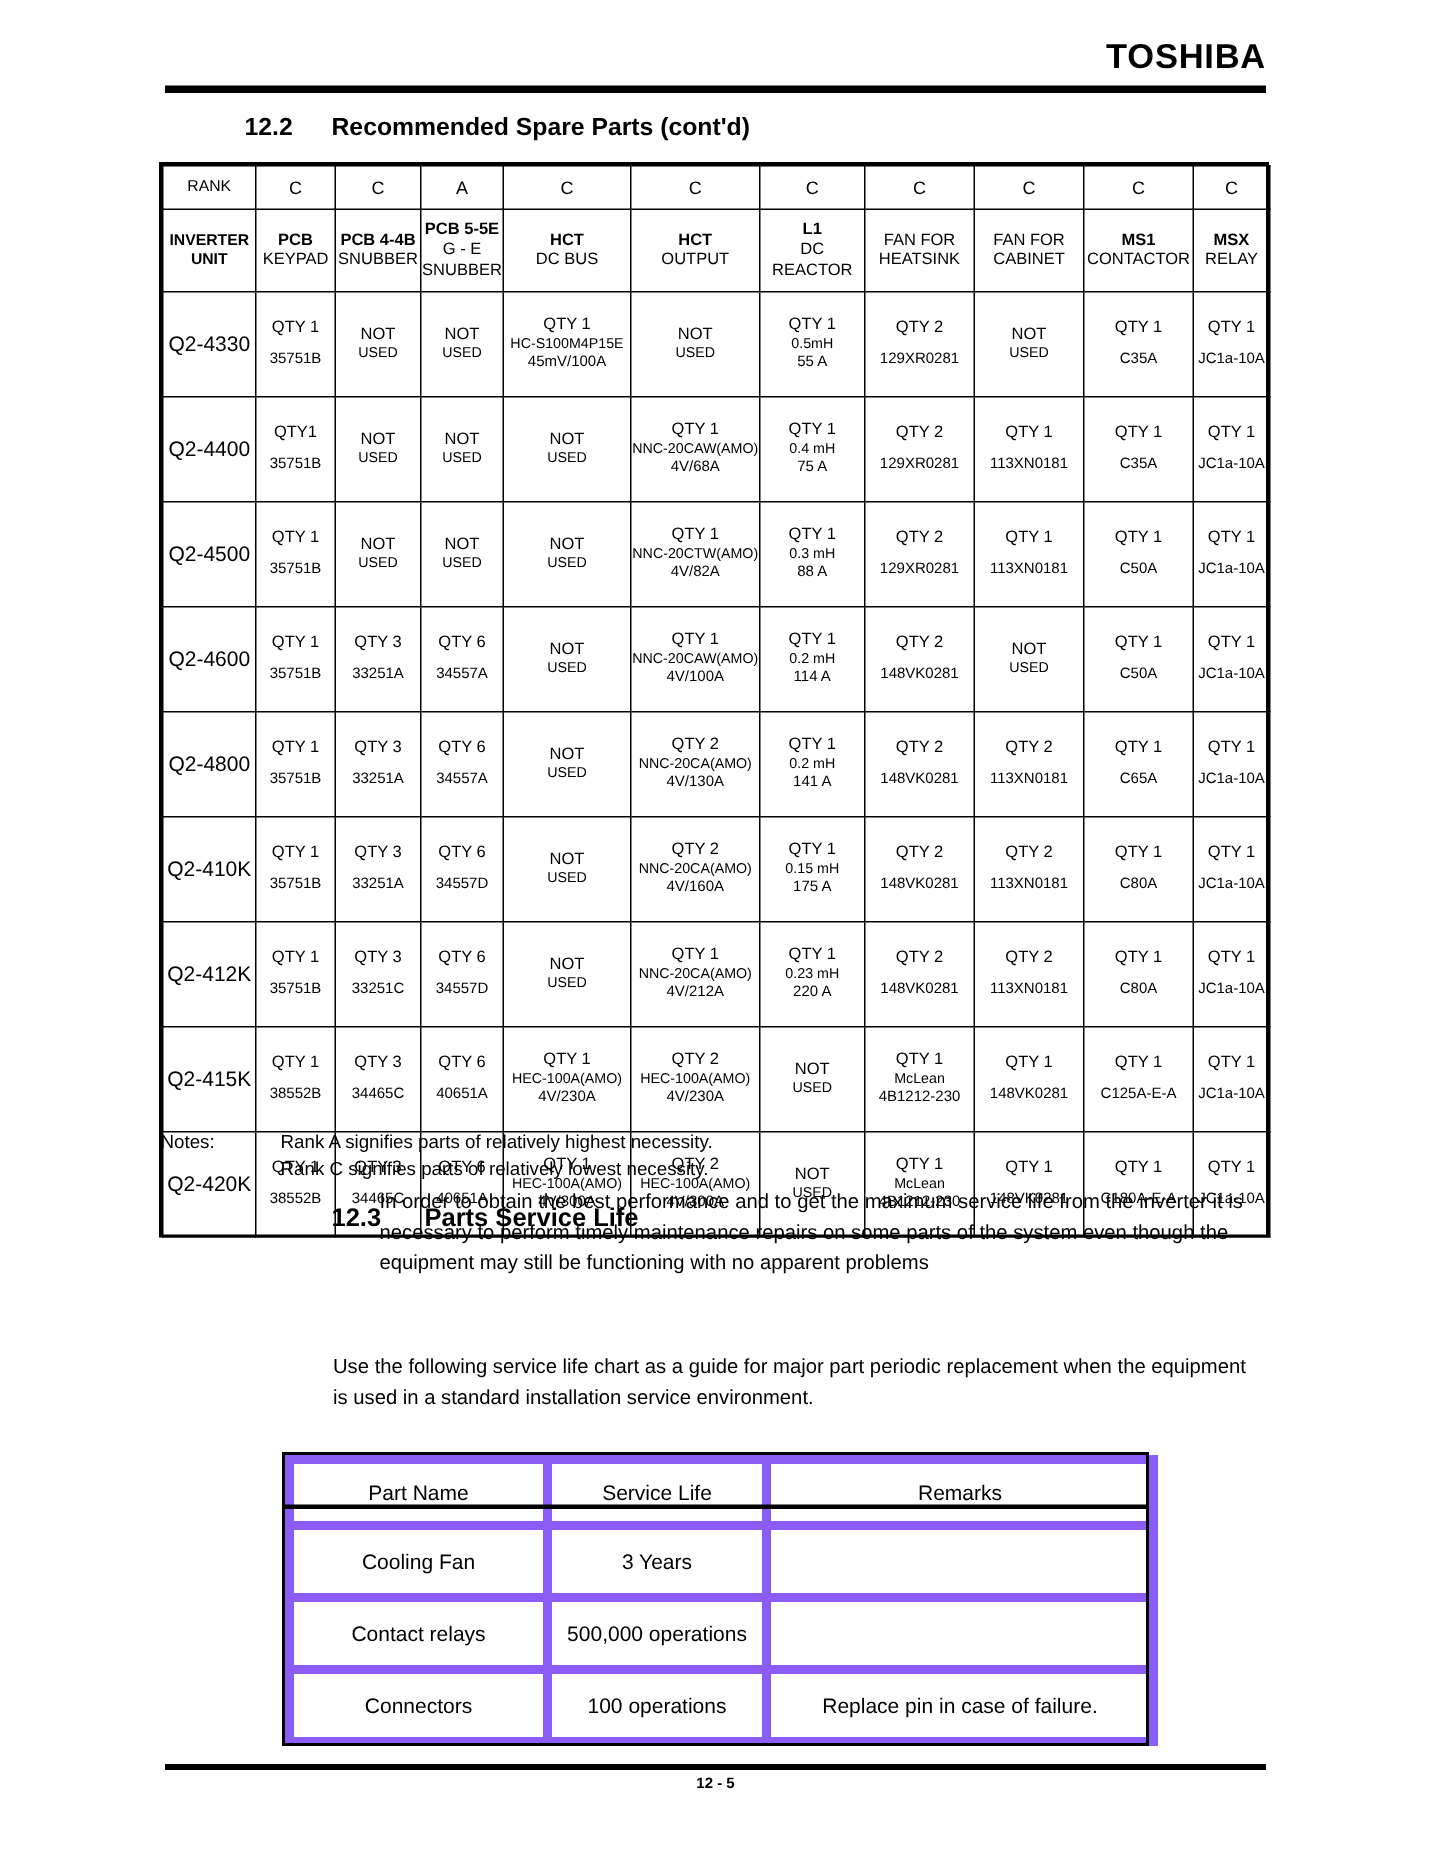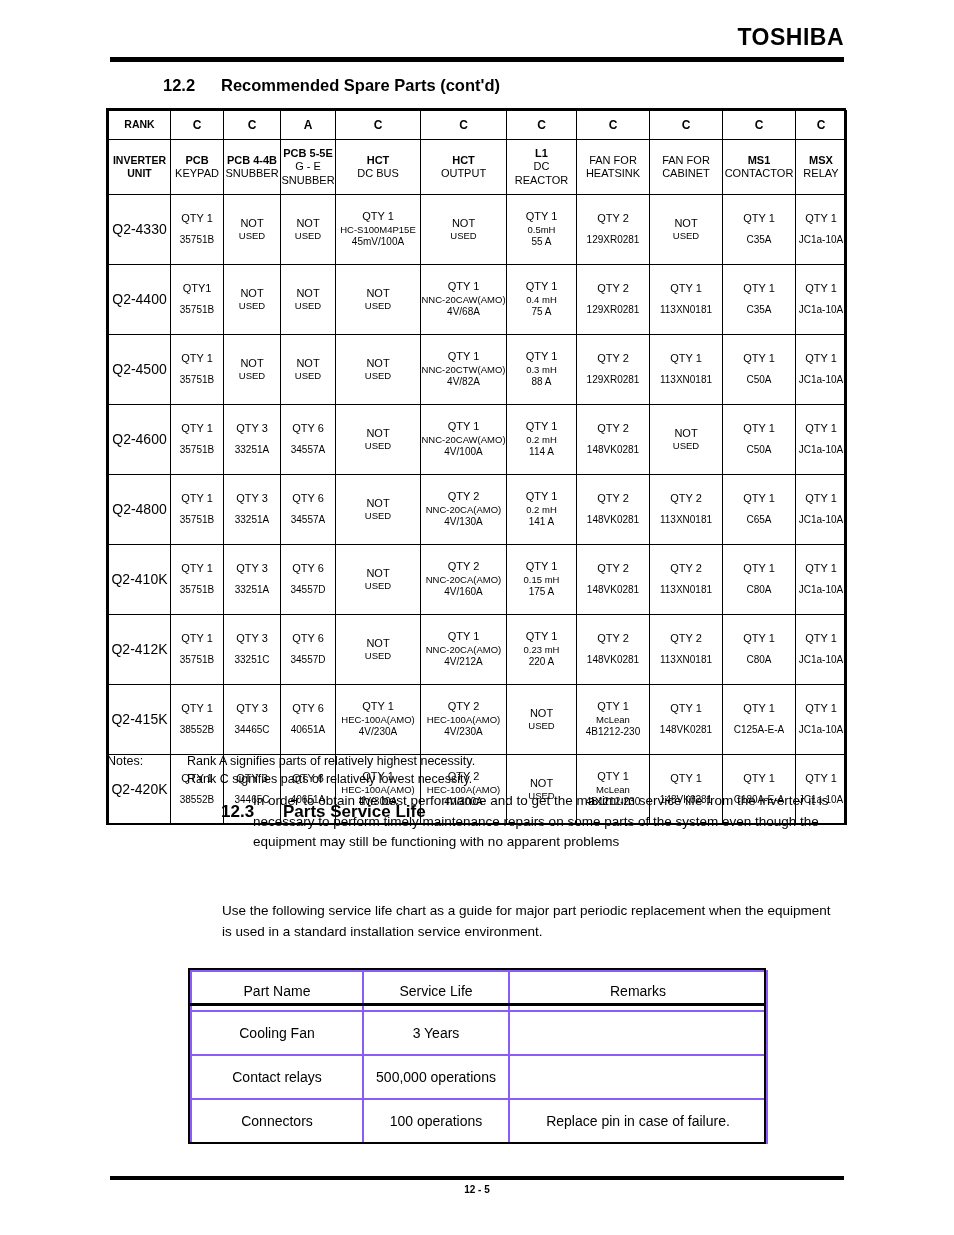--- a/index.html
+++ b/index.html
@@ -74,21 +74,21 @@
   table.parts td {
     border: 1px solid #000;
     text-align: center;
     vertical-align: middle;
     padding: 0;
     font-size: 10.5px;
     line-height: 1.25;
   }
   table.parts tr.rank-row td {
     height: 28px;
-    font-weight: bold;
+    font-weight: normal;
     font-size: 12px;
   }
   table.parts tr.rank-row td.rank-label {
     font-size: 10.5px;
   }
   table.parts tr.head-row td {
     height: 54px;
     font-size: 11px;
     line-height: 1.22;
   }
@@ -175,21 +175,21 @@
     left: 190px;
     top: 970px;
     width: 576px;
   }
   table.slc {
     border-collapse: collapse;
     width: 576px;
     table-layout: fixed;
   }
   table.slc td {
-    border: 2px solid #8b5cf6;
+    border: 6px solid #8b5cf6;
     text-align: center;
     vertical-align: middle;
     font-size: 14px;
     line-height: 1.3;
     padding: 2px 4px;
   }
   table.slc tr.slc-head td { height: 34px; }
   table.slc tr.slc-row td { height: 38px; }
   table.slc tr.slc-row.tall td { height: 54px; }
   .slc-wrap::before {

